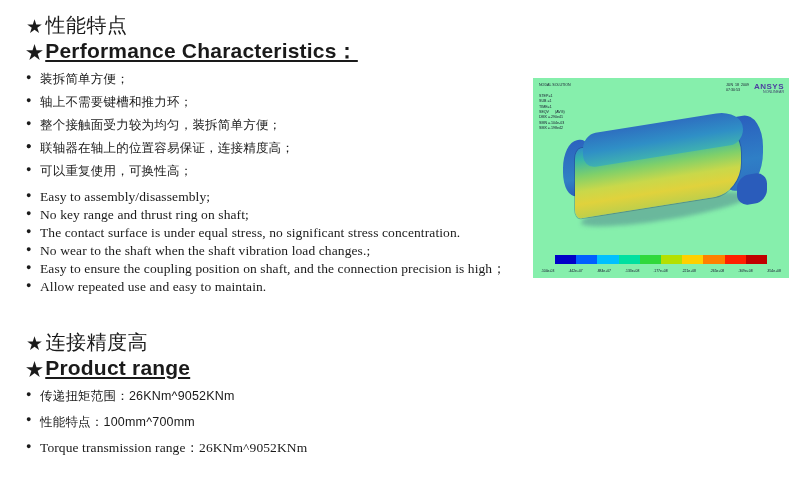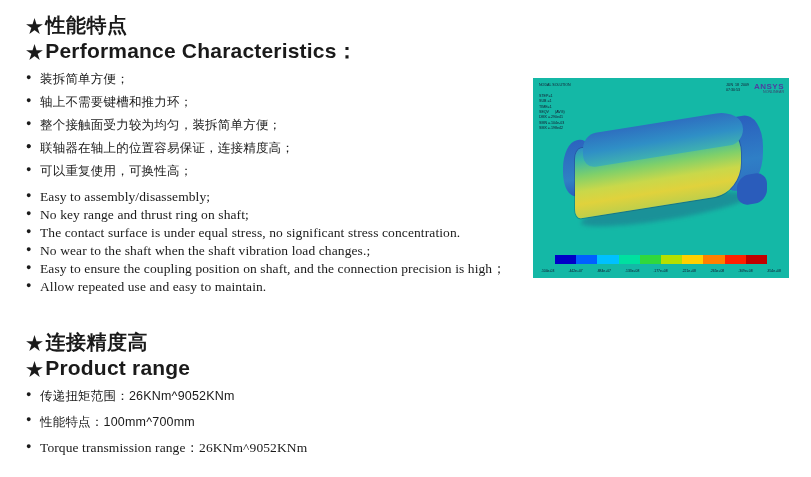--- a/index.html
+++ b/index.html
@@ -19,33 +19,34 @@
     position: relative;
     width: 811px;
     height: 477px;
     box-sizing: border-box;
     padding: 14px 18px 0 26px;
   }
 
   
   .head-cn {
     font-size: 20px;
-    font-weight: bold;
+    font-weight: normal;
     letter-spacing: 0.5px;
     line-height: 1.15;
     margin: 0 0 2px 0;
     white-space: nowrap;
   }
   .head-en {
     font-size: 21px;
     font-weight: bold;
     letter-spacing: 0.2px;
     line-height: 1.15;
     margin: 0 0 10px 0;
     white-space: nowrap;
+    text-decoration: underline;
   }
   .star {
     display: inline-block;
     margin-right: 2px;
     font-size: 19px;
     line-height: 1;
     vertical-align: -1px;
   }
 
   
@@ -104,21 +105,21 @@
   .sec2-cn { margin-top: 4px; }
   .sec2-en { margin-top: 10px; }
 
   
   .fea {
     position: absolute;
     left: 533px;
     top: 78px;
     width: 256px;
     height: 200px;
-    background: #14b8a6;
+    background: #86efac;
     overflow: hidden;
     border: 0;
   }
   .fea .ansys {
     position: absolute;
     right: 5px;
     top: 4px;
     font-size: 8px;
     font-weight: bold;
     color: #4e3fa0;

